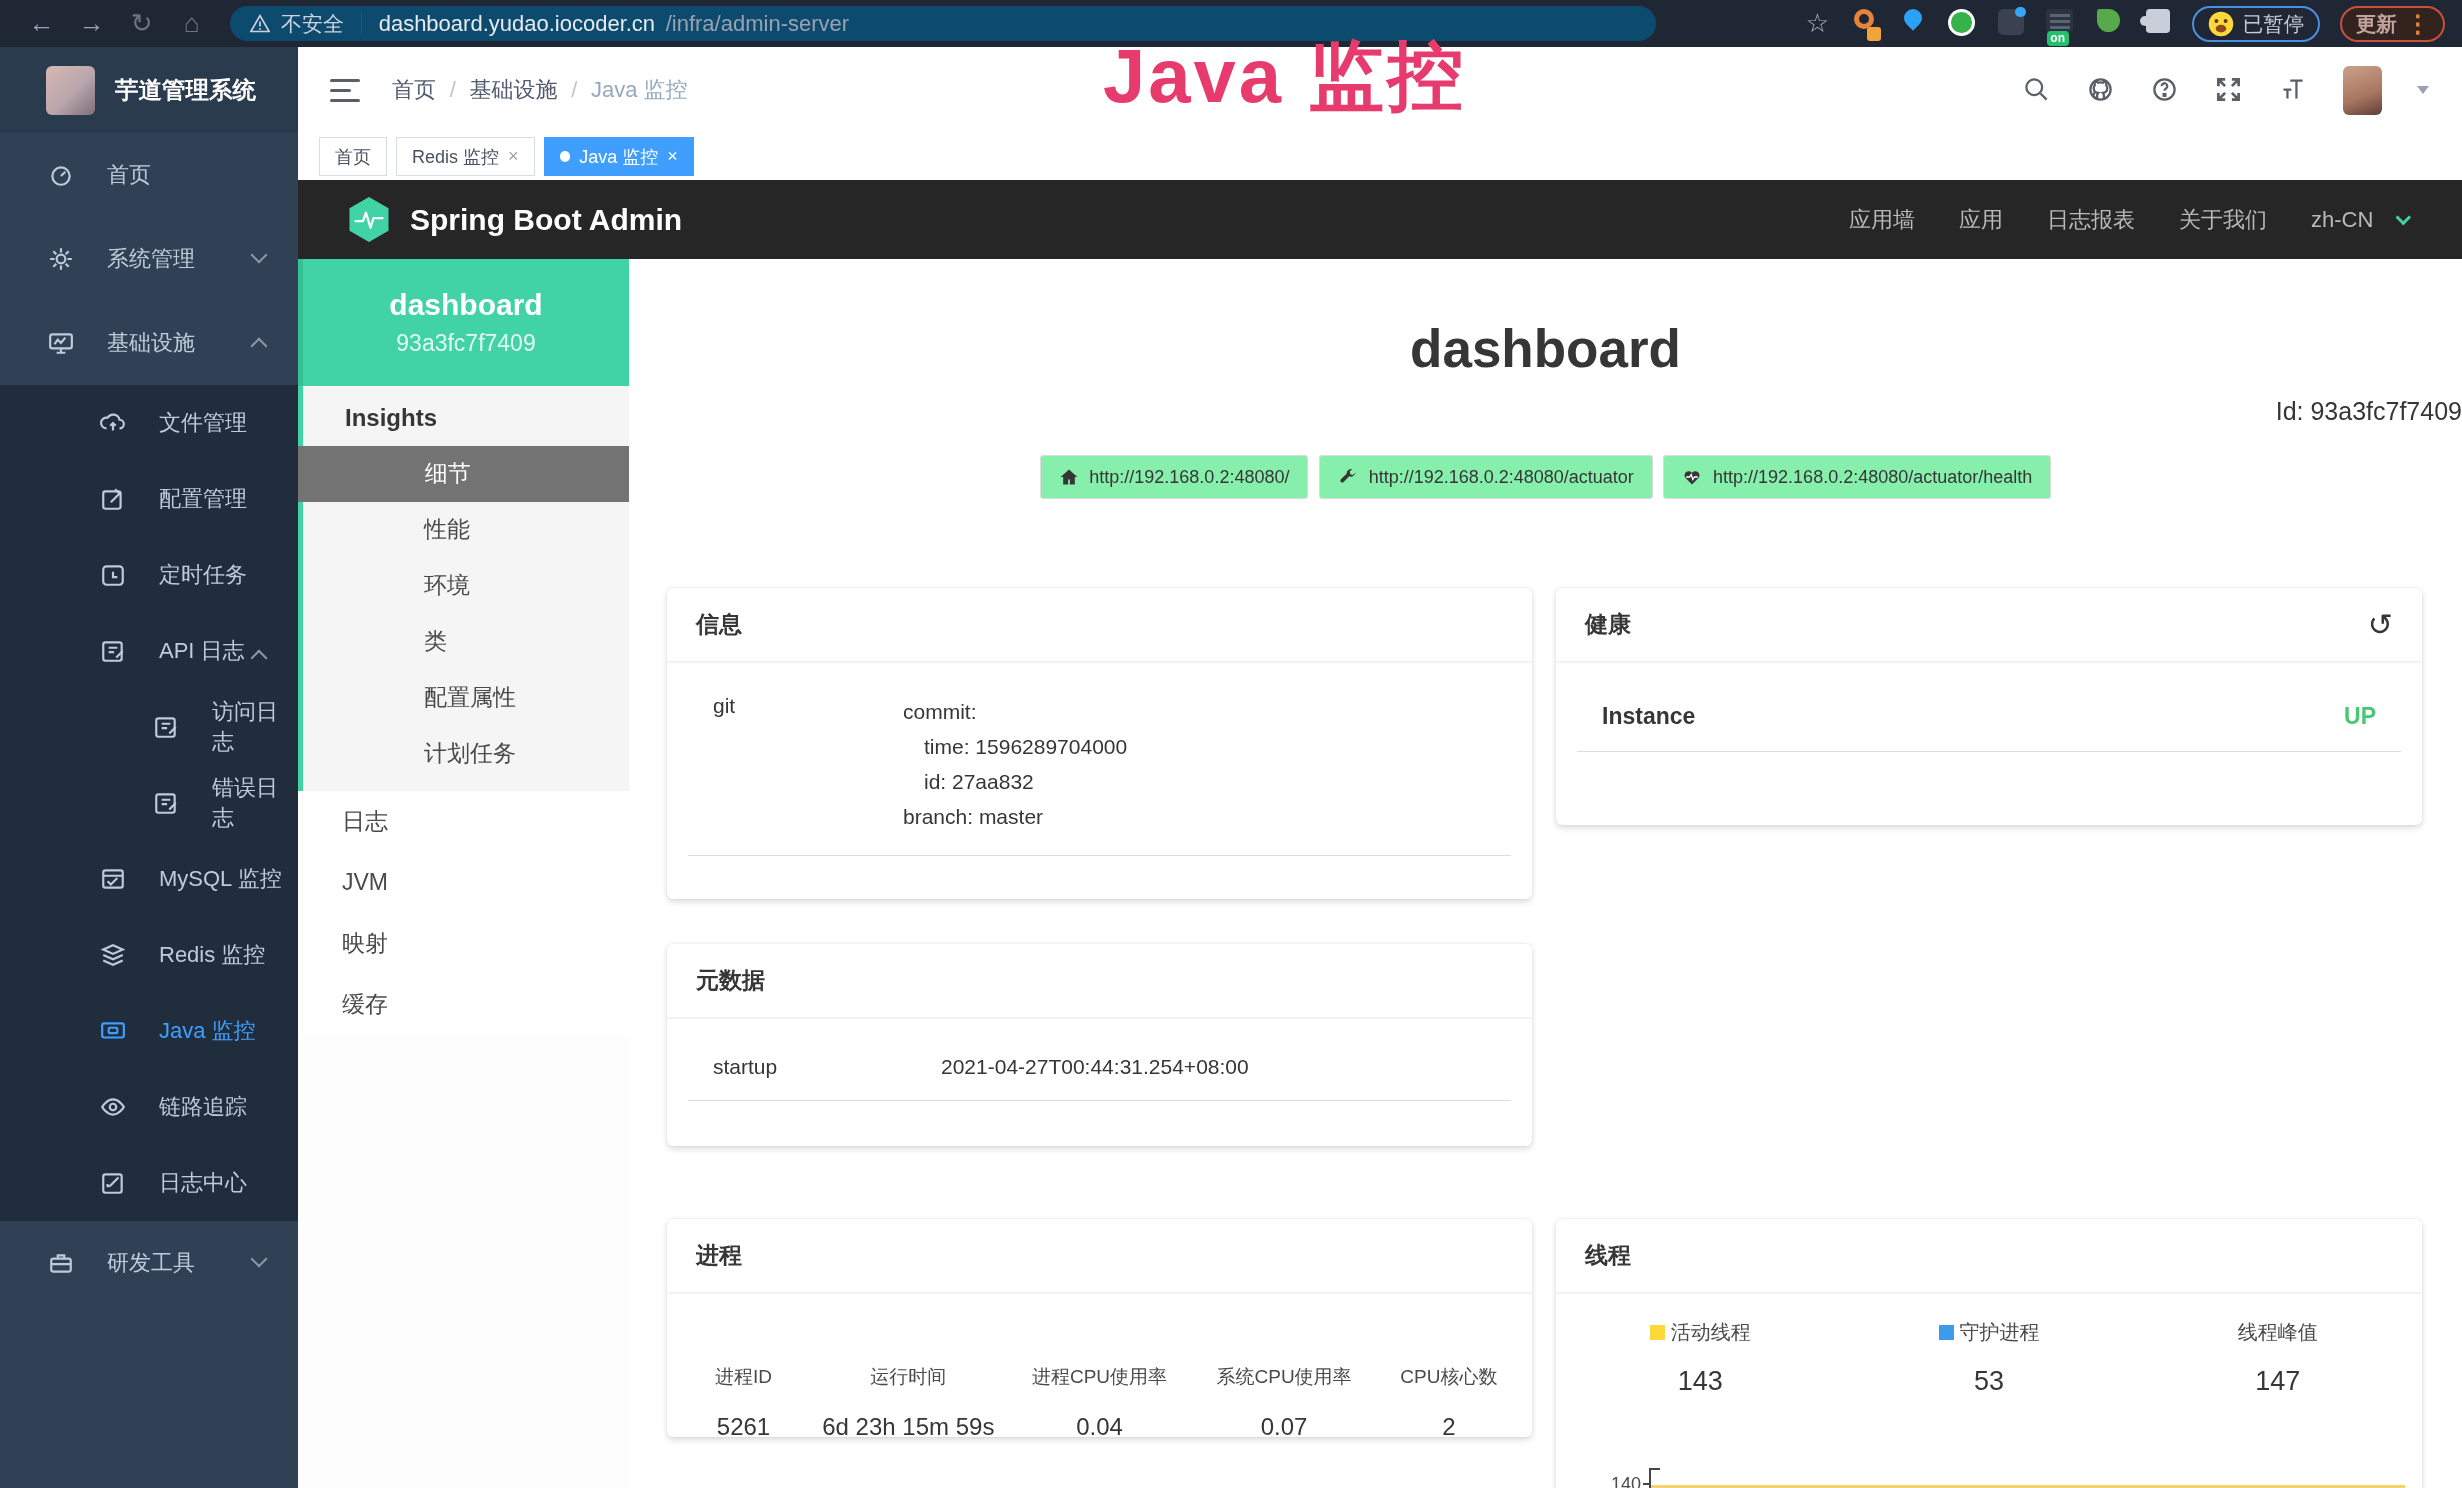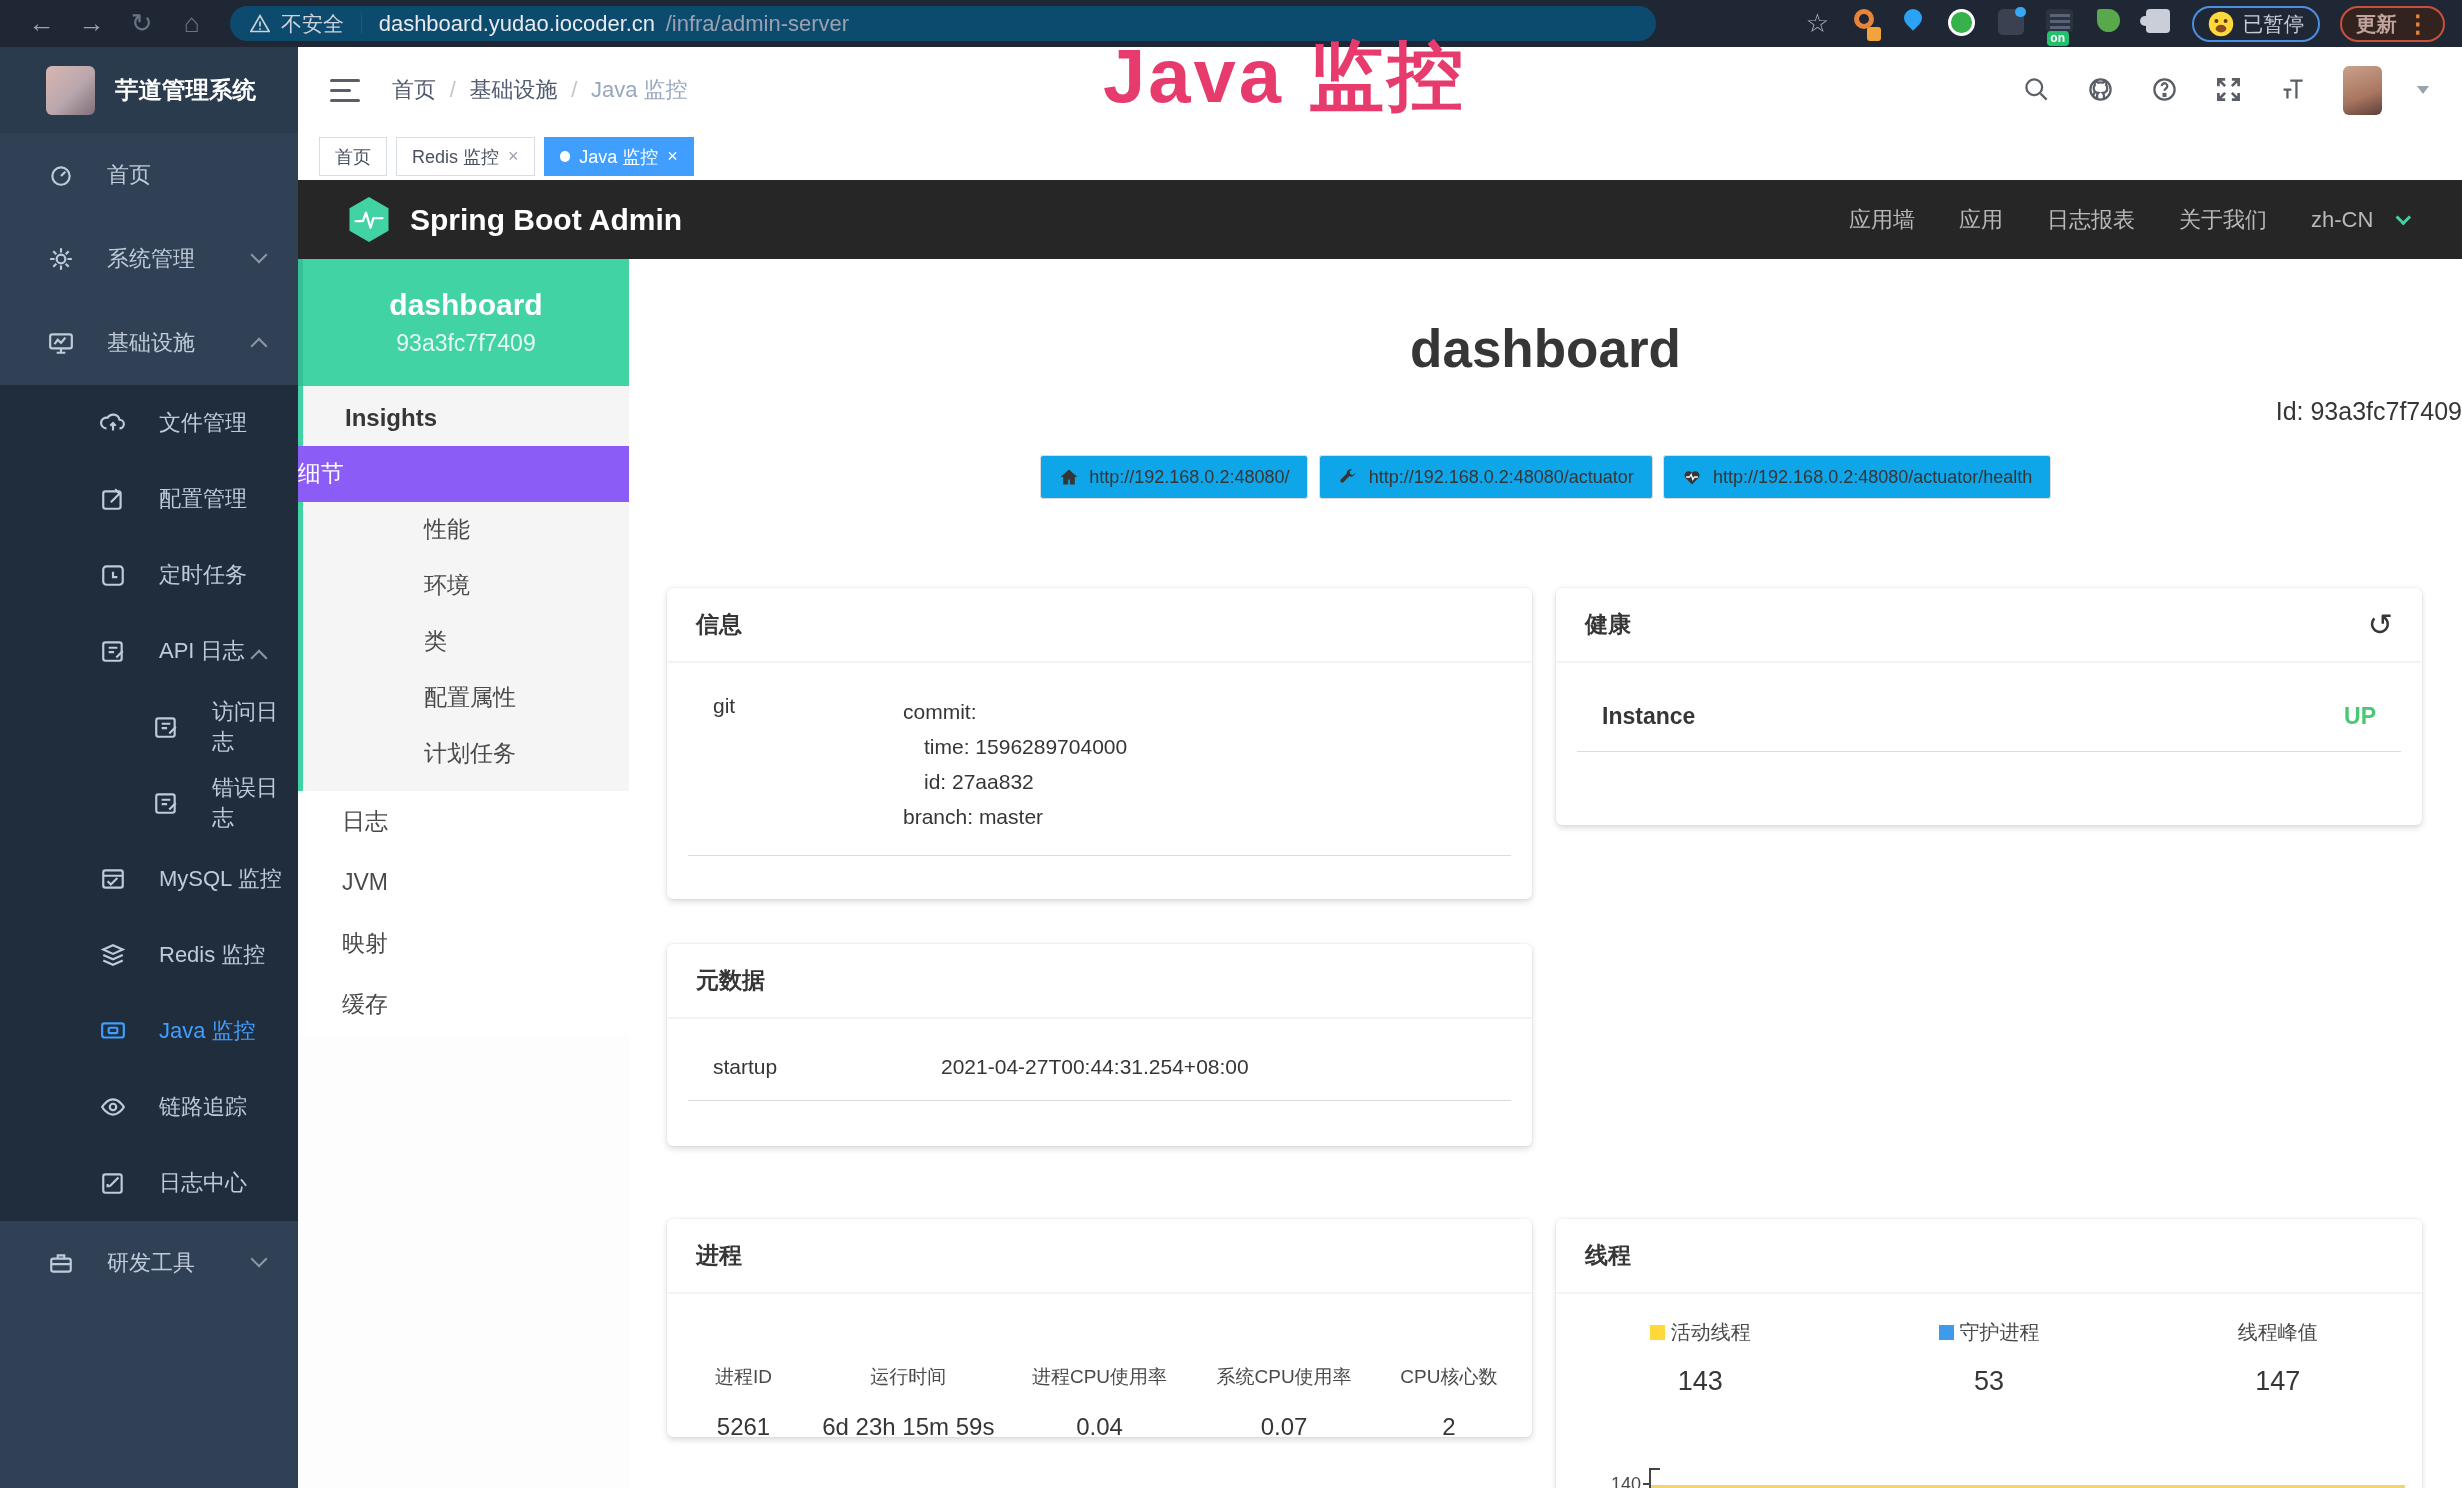--- a/index.html
+++ b/index.html
@@ -106,28 +106,28 @@
   .sba-sidebar { position:absolute; left:298px; top:259px; width:331px; height:1229px; background:#fdfdfd; z-index:12; }
   .sba-side-head { height:127px; background:#42d3a5; border-left:5.3px solid #35c096; color:#fff; text-align:center;
     display:flex; flex-direction:column; justify-content:center; gap:7.6px; }
   .sba-app-name { font-size:30px; font-weight:bold; }
   .sba-app-id { font-size:23px; color:rgba(255,255,255,.85); }
   .sba-group { background:#f5f5f5; border-left:5.3px solid #42d3a5; padding-bottom:9px; }
   .sba-group-label { font-size:24px; font-weight:bold; color:#363636; padding:18px 0 13.7px 42px; }
   .sba-item { height:56px; display:flex; align-items:center; font-size:23px; color:#4a4a4a; cursor:pointer; }
   .sba-item.indent { padding-left:121px; }
   .sba-item.rootlvl { padding-left:44px; height:61px; background:#fff; }
-  .sba-item.active { background:#8b5cf6; color:#fff; margin-left:-5.3px; }
+  .sba-item.active { background:#737373; color:#fff; margin-left:-5.3px; padding-left:127px; }
 
   
   .sba-main { position:absolute; left:629px; top:259px; width:1833px; height:1229px; background:#fff; z-index:11; }
   .page-title { position:absolute; left:0; top:59px; width:100%; text-align:center; font-size:53px; font-weight:bold; color:#363636; }
   .page-id { position:absolute; left:0; top:138px; width:100%; text-align:right; font-size:25px; color:#363636; }
   .links-row { position:absolute; left:0; top:196px; width:100%; display:flex; justify-content:center; gap:10.6px; }
-  .link-btn { height:44px; border:0.8px solid #dbdbdb; border-radius:3px; background:#0ea5e9; display:flex; align-items:center;
+  .link-btn { height:44px; border:0.8px solid #dbdbdb; border-radius:3px; background:#86efac; display:flex; align-items:center;
     padding:0 18px; gap:10.6px; font-size:18px; color:#363636; cursor:pointer; }
   .link-btn svg { width:20px; height:20px; }
 
   .card { position:absolute; background:#fff; border-radius:6px; box-shadow:0 2.3px 6px rgba(10,10,10,.14), 0 0 0 0.8px rgba(10,10,10,.03); overflow:hidden; }
   .card-hd { height:73px; display:flex; align-items:center; padding:0 29px; box-shadow:0 1.5px 2.3px rgba(10,10,10,.08); position:relative; z-index:2; }
   .card-hd .t { font-size:23px; font-weight:bold; color:#363636; }
   .card-hd .spacer { flex:1; }
   .hist-icon { font-size:30px; color:#363636; cursor:pointer; line-height:1; }
   .card-bd { position:relative; }
   .hr { border-top:1.5px solid #dbdbdb; margin:21px 21px 0 21px; }

